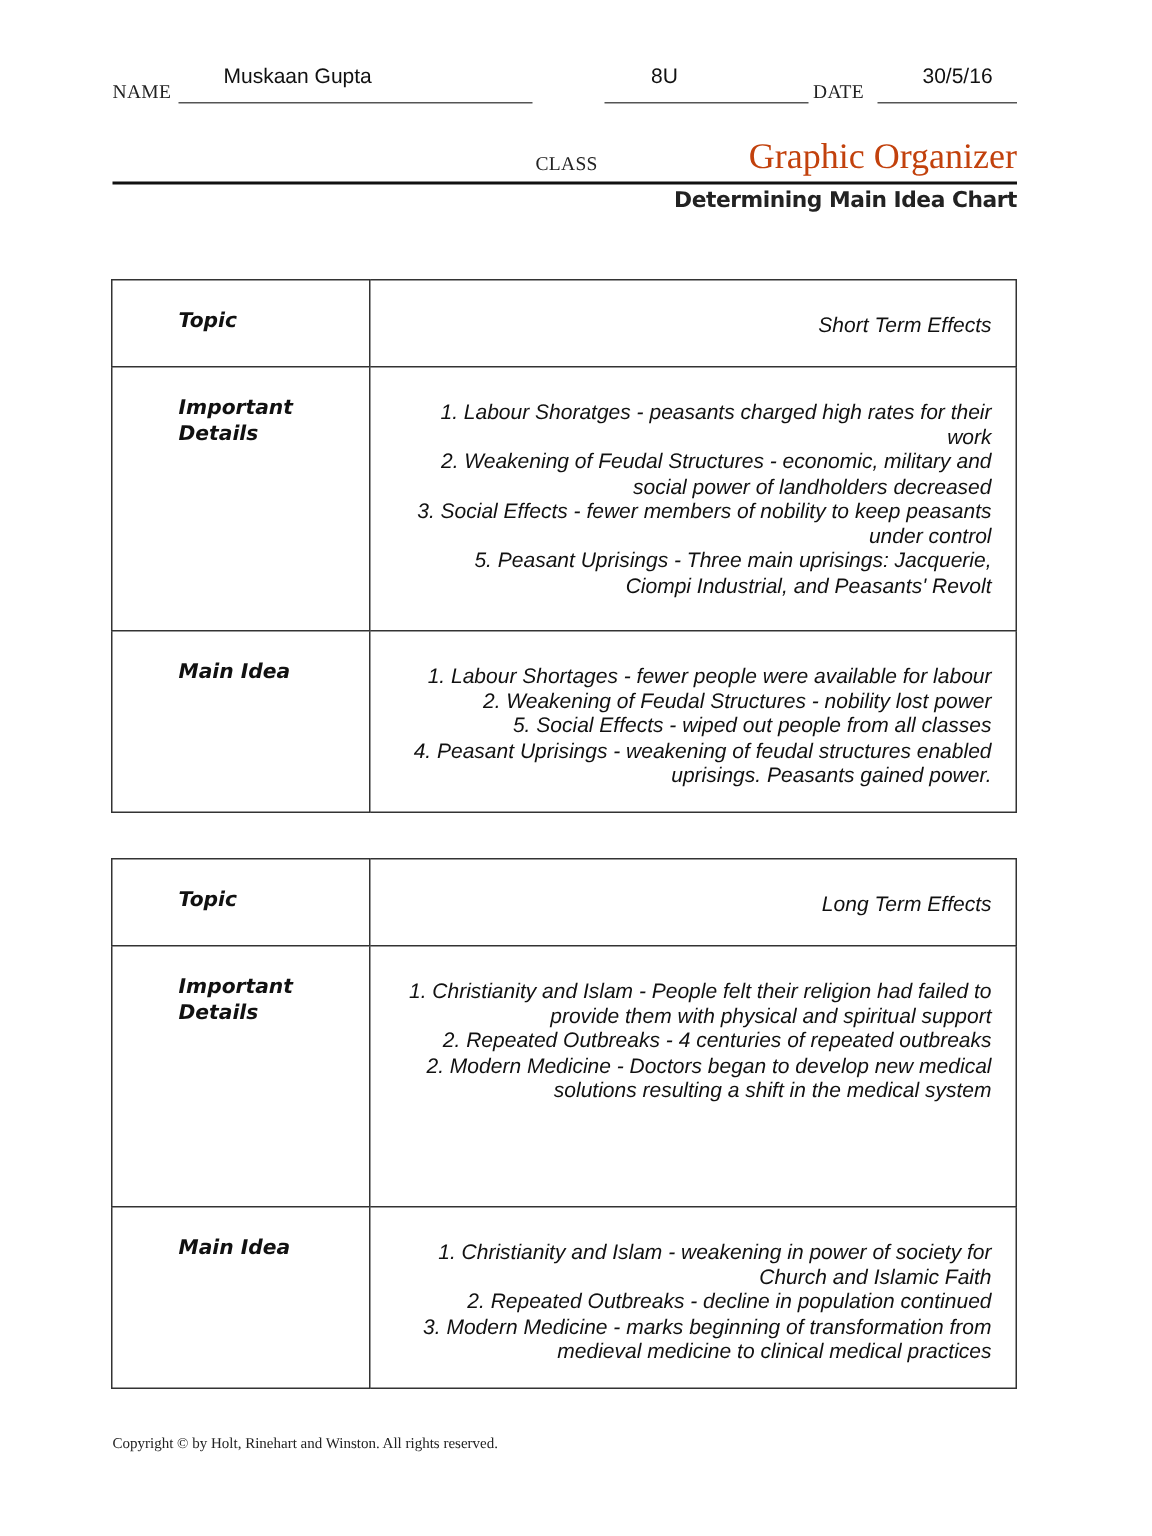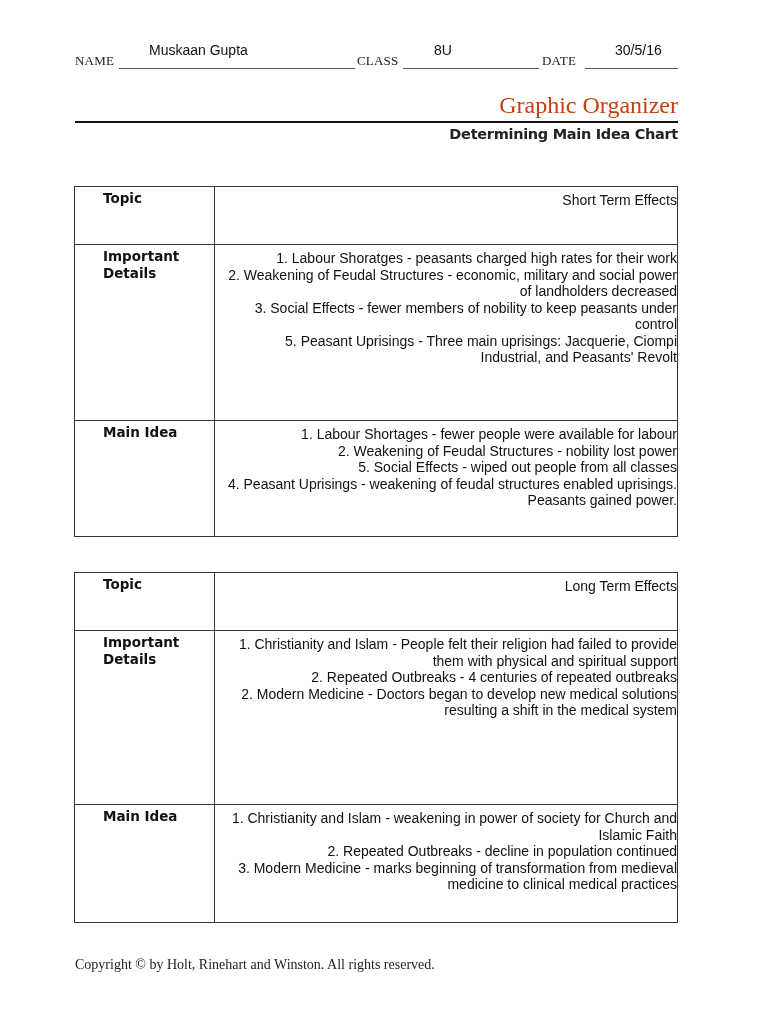--- a/index.html
+++ b/index.html
@@ -5,37 +5,37 @@
     html, body { margin: 0; padding: 0; background: #ffffff; }
     body { width: 768px; height: 1024px; position: relative; overflow: hidden; color: #1a1a1a; }
     .hdr-row { position: absolute; left: 75px; top: 42px; width: 603px; height: 28px; font-family: "Liberation Serif", serif; }
     .lbl { position: absolute; top: 11px; font-size: 13px; letter-spacing: 0.2px; color: #222; }
     .fld { position: absolute; top: 26px; height: 0; border-bottom: 1.5px solid #555; }
     .val { position: absolute; top: 0px; font-family: "Liberation Sans", sans-serif; font-size: 14px; color: #111; margin-left: 28px; }
     .go-title { position: absolute; right: 90px; top: 92px; font-family: "Liberation Serif", serif; font-size: 24px; color: #c2410c; }
     .rule { position: absolute; left: 75px; top: 121px; width: 603px; height: 0; border-top: 2px solid #111; }
     .sub-title { position: absolute; right: 90px; top: 126px; font-family: "DejaVu Sans", sans-serif; font-weight: bold; font-size: 14.5px; color: #222; letter-spacing: -0.3px; }
     table.chart { position: absolute; left: 74px; width: 604px; border-collapse: collapse; table-layout: fixed; }
-    table.chart td { border: 1.5px solid #333; vertical-align: top; padding: 0; }
+    table.chart td { border: 1.5px solid #333; vertical-align: top; padding: 16px; font-style: italic; }
     td.lbl-cell { width: 139px; font-family: "DejaVu Sans", sans-serif; font-weight: bold; font-size: 13.5px; color: #111; }
     td.lbl-cell .in { padding: 3px 0 0 28px; line-height: 17px; }
     td.txt-cell { font-family: "Liberation Sans", sans-serif; font-size: 14px; color: #111; }
     td.txt-cell .in { padding: 5px 0 0 6px; line-height: 16.5px; text-align: right; }
     .line { display: block; white-space: normal; }
-    .copyright { position: absolute; left: 75px; top: 957px; font-family: "Liberation Serif", serif; font-size: 14px; color: #222; }
+    .copyright { position: absolute; left: 75px; top: 957px; font-family: "Liberation Serif", serif; font-size: 10px; color: #222; }
   </style>
 </head>
 <body>
 
 <div class="hdr-row">
   <span class="lbl" style="left:0;">NAME</span>
   <span class="fld" style="left:44px; width:236px;"></span>
   <span class="val" style="left:46px;">Muskaan Gupta</span>
 
-  <span class="lbl" style="left:282px;">CLASS</span>
+  <span class="lbl" style="left:282px;margin-top:48px;">CLASS</span>
   <span class="fld" style="left:328px; width:136px;"></span>
   <span class="val" style="left:331px;">8U</span>
 
   <span class="lbl" style="left:467px;">DATE</span>
   <span class="fld" style="left:510px; width:93px;"></span>
   <span class="val" style="left:512px;">30/5/16</span>
 </div>
 
 <div class="go-title">Graphic Organizer</div>
 <div class="rule"></div>

